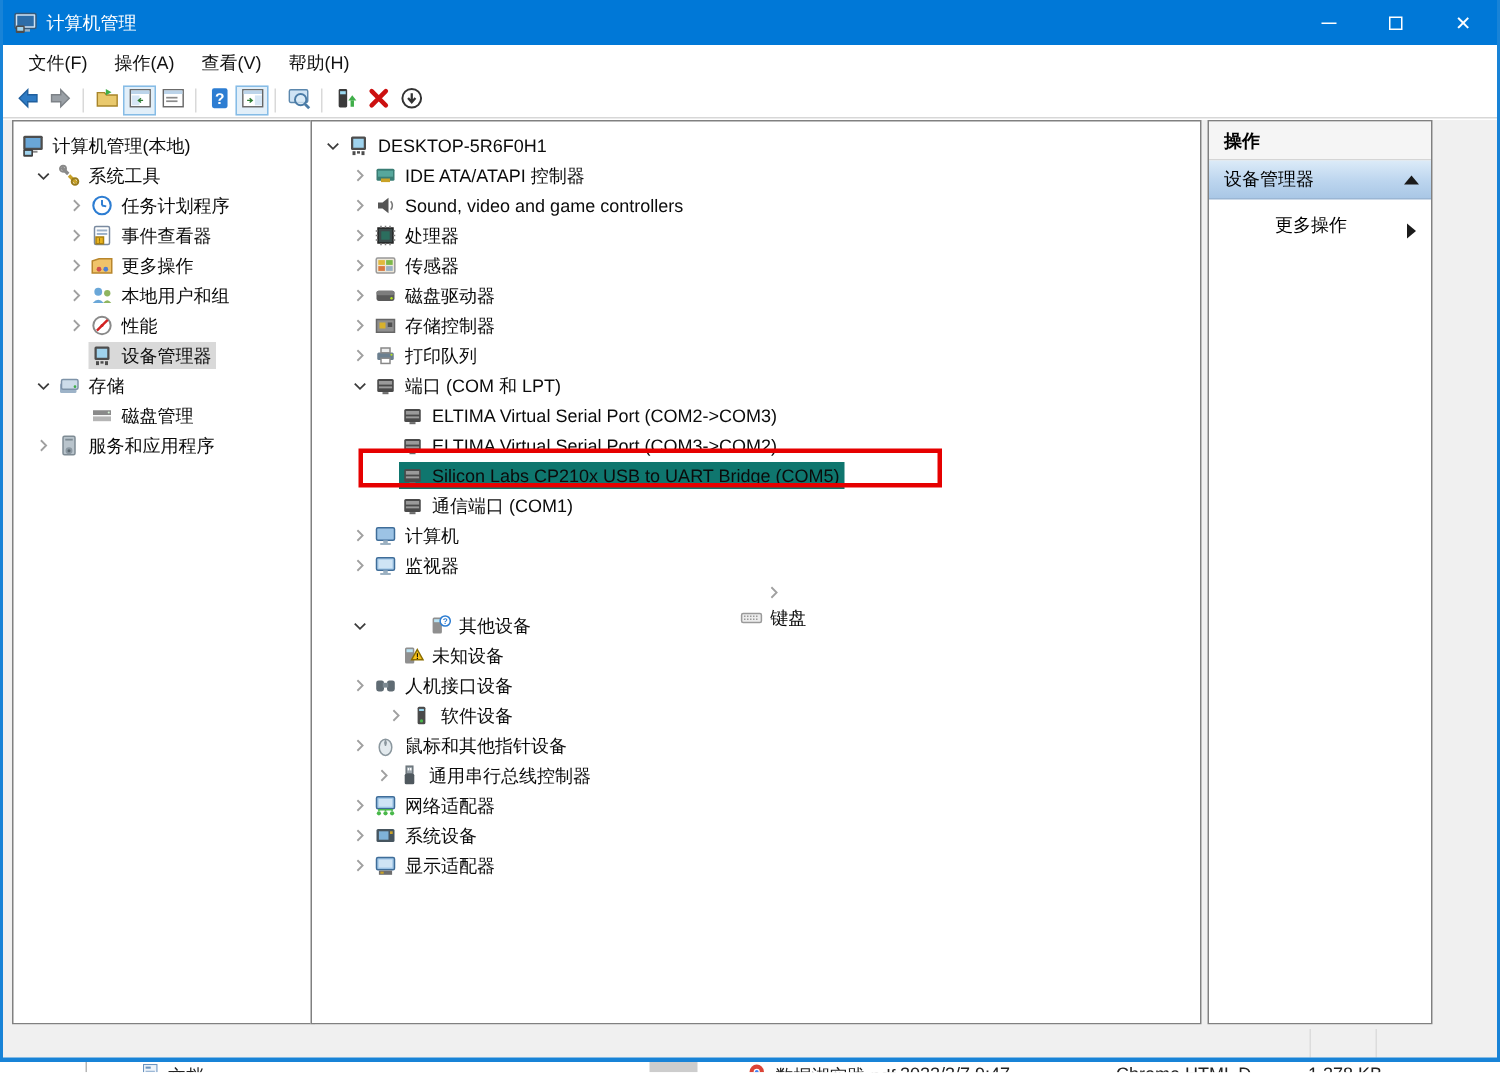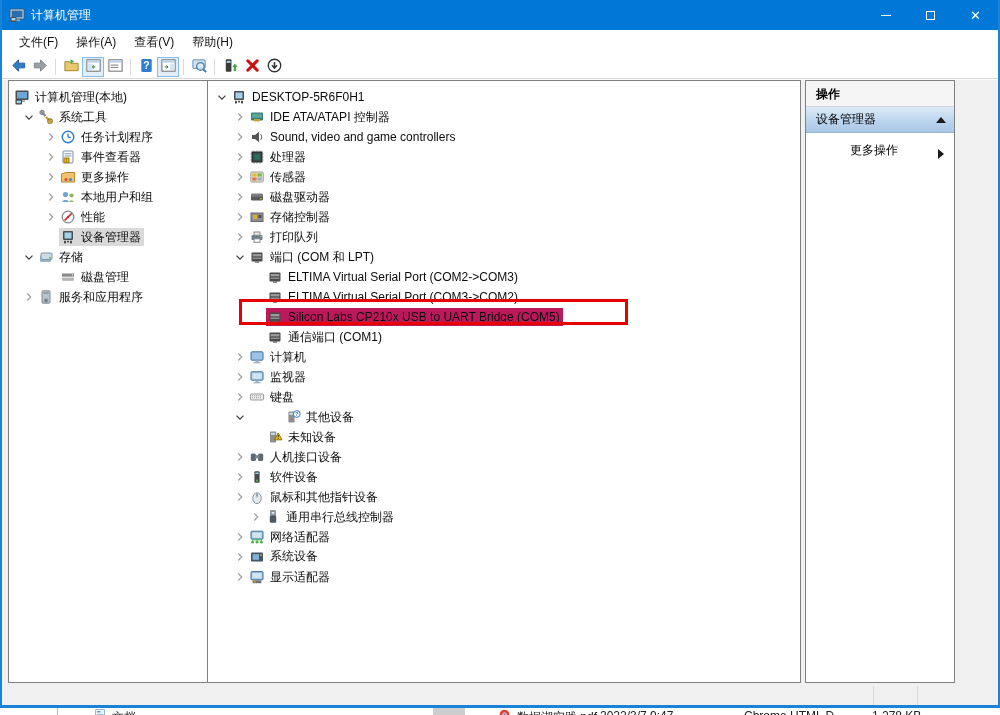--- a/index.html
+++ b/index.html
@@ -42,21 +42,21 @@
   .panel-left{left:6px;top:0;width:202px;height:603px;}
   .panel-mid{left:205px;top:0;width:594px;height:603px;}
   .panel-right{left:803px;top:0;width:150px;height:603px;}
 
   
   .tree{padding-top:6px;position:relative;}
   .tree-row{height:20px;line-height:20px;display:flex;align-items:center;white-space:nowrap;}
   .chev{width:16px;height:16px;flex:0 0 16px;display:inline-flex;align-items:center;justify-content:center;}
   .chev svg{width:14px;height:14px;}
   .node-inner{display:inline-flex;align-items:center;height:18px;padding:0 3px 0 1px;}
-  .node-inner.sel-blue{background:#be185d;}
+  .node-inner.sel-blue{background:#0f766e;}
   .node-inner.sel-gray{background:#d9d9d9;}
   .ticon{width:16px;height:16px;flex:0 0 16px;display:inline-flex;}
   .ticon svg{width:16px;height:16px;}
   .tlabel{margin-left:5px;color:#0b0b0b;}
   .red-annotation{position:absolute;left:31px;top:218px;width:389px;height:26px;
                   border:3px solid #e60000;z-index:5;pointer-events:none;}
 
   
   .actions-header{height:26px;line-height:26px;padding-left:10px;font-weight:bold;
                   background:#f5f5f5;border-bottom:1px solid #d5d5d5;}
@@ -632,21 +632,21 @@
                 <svg viewBox="0 0 16 16">
                   <rect x="2" y="2.8" width="12" height="8.4" rx="1" fill="#aacdea" stroke="#3f6d99"></rect>
                   <rect x="3.4" y="4.2" width="9.2" height="5.6" fill="#cfe4f5"></rect>
                   <rect x="6.5" y="11.2" width="3" height="1.8" fill="#9bb0c1"></rect>
                   <rect x="4.5" y="13" width="7" height="1.3" fill="#9bb0c1"></rect>
                 </svg>
               </span>
               <span class="tlabel">监视器</span>
             </span>
           </div>
-          <div class="tree-row" style="padding-left: 24px;">
+          <div class="tree-row" style="padding-left: 24px; flex-direction: column;">
             <span class="chev">
               <svg viewBox="0 0 16 16">
                 <path d="M6 4 L10 8 L6 12" fill="none" stroke="#a0a0a0" stroke-width="1.4"></path>
               </svg>
             </span>
             <span class="node-inner">
               <span class="ticon">
                 <svg viewBox="0 0 16 16">
                   <rect x="1.4" y="5" width="13.2" height="6" rx="1" fill="#ececec" stroke="#9a9a9a"></rect>
                   <path d="M3 6.8 h1 M5 6.8 h1 M7 6.8 h1 M9 6.8 h1 M11 6.8 h1 M3 8.8 h1 M5 8.8 h1 M7 8.8 h1 M9 8.8 h1 M11 8.8 h1" stroke="#9a9a9a" stroke-width="1"></path>
@@ -697,21 +697,21 @@
               <span class="ticon">
                 <svg viewBox="0 0 16 16">
                   <rect x="1.8" y="4.6" width="5.2" height="7.4" rx="1.6" fill="#5f6b73"></rect>
                   <rect x="9" y="4.6" width="5.2" height="7.4" rx="1.6" fill="#5f6b73"></rect>
                   <rect x="6.2" y="6.2" width="3.6" height="3.2" fill="#7d8a92"></rect>
                 </svg>
               </span>
               <span class="tlabel">人机接口设备</span>
             </span>
           </div>
-          <div class="tree-row" style="padding-left: 24px;">
+          <div class="tree-row" style="padding-left: 24px; margin-left: 24px;">
             <span class="chev">
               <svg viewBox="0 0 16 16">
                 <path d="M6 4 L10 8 L6 12" fill="none" stroke="#a0a0a0" stroke-width="1.4"></path>
               </svg>
             </span>
             <span class="node-inner">
               <span class="ticon">
                 <svg viewBox="0 0 16 16">
                   <rect x="5.4" y="2.2" width="5.2" height="11.6" rx="1" fill="#4a4a4a"></rect>
                   <rect x="6.4" y="3.6" width="3.2" height="1.4" fill="#9ad8f0"></rect>
@@ -769,21 +769,21 @@
                   <rect x="3.4" y="3.6" width="9.2" height="5.2" fill="#cfe4f5"></rect>
                   <circle cx="3.6" cy="13.2" r="1.4" fill="#49b84a"></circle>
                   <circle cx="8" cy="13.2" r="1.4" fill="#49b84a"></circle>
                   <circle cx="12.4" cy="13.2" r="1.4" fill="#49b84a"></circle>
                   <path d="M3.6 11.8 V10.8 H12.4 V11.8 M8 10.8 V11.8" stroke="#49b84a" fill="none"></path>
                 </svg>
               </span>
               <span class="tlabel">网络适配器</span>
             </span>
           </div>
-          <div class="tree-row" style="padding-left: 24px; font-family: Liberation Mono, monospace;">
+          <div class="tree-row" style="padding-left: 24px;">
             <span class="chev">
               <svg viewBox="0 0 16 16">
                 <path d="M6 4 L10 8 L6 12" fill="none" stroke="#a0a0a0" stroke-width="1.4"></path>
               </svg>
             </span>
             <span class="node-inner">
               <span class="ticon">
                 <svg viewBox="0 0 16 16">
                   <rect x="2" y="3.6" width="12" height="8.8" rx="1" fill="#46555f"></rect>
                   <rect x="3.6" y="5.2" width="6.4" height="5.6" fill="#7fb2d9"></rect>

